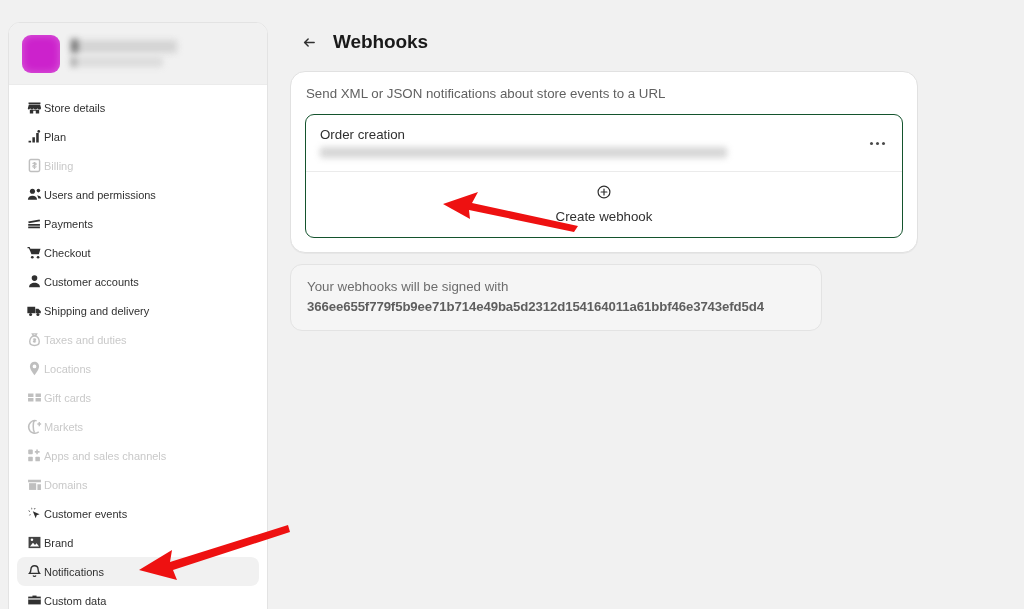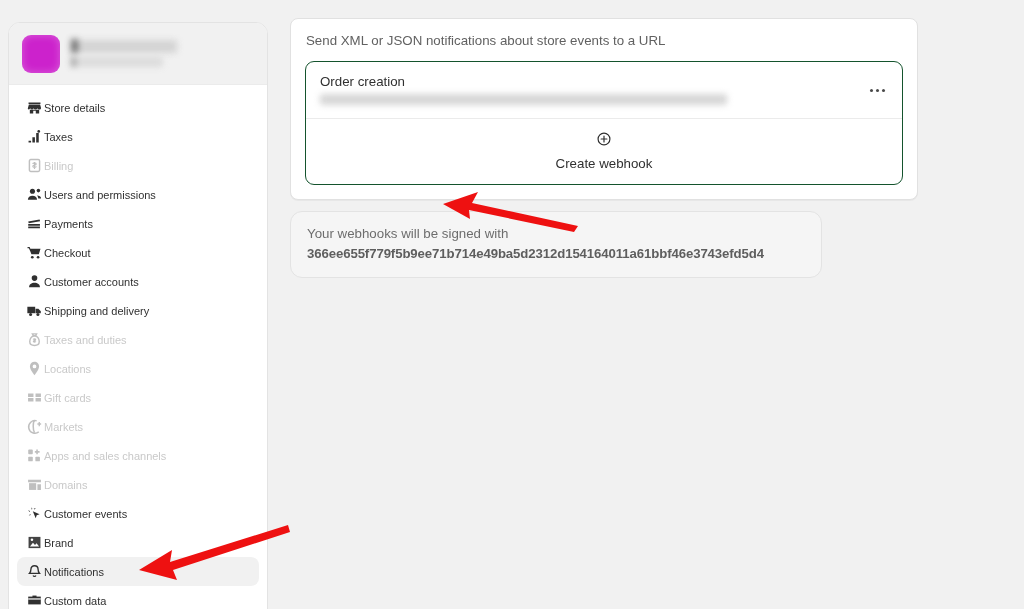--- a/index.html
+++ b/index.html
@@ -81,21 +81,21 @@
     color: #303030; font-size: 17px; line-height: 1;
   }
   .page-title { font-size: 19px; font-weight: bold; color: #1a1a1a; letter-spacing: -.1px; }
 
   .content { padding: 18px 0 0 22px; }
 
   .card {
     width: 628px;
     background: #ffffff;
     border: 1px solid #e1e1e1;
-    border-radius: 8px;
+    border-radius: 15px;
     padding: 14px 14px 14px 14px;
     box-shadow: 0 1px 0 rgba(0,0,0,.04);
   }
   .card-desc {
     font-size: 13.3px; color: #616161; padding: 0 0 13px 1px;
   }
   .inner-box {
     border: 1px solid #14532d;
     border-radius: 9px;
     overflow: hidden;
@@ -167,21 +167,21 @@
         <span>Store details</span>
       </div>
 
       <div class="nav-item">
         <span class="nav-ico">
             <svg viewBox="0 0 20 20" fill="currentColor">
               <path d="M3 15h3v2H3zM7.5 11h3v6h-3zM12 6h3v11h-3z"></path>
               <circle cx="15" cy="4" r="1.6"></circle>
             </svg>
           </span>
-        <span>Taxes</span>
+        <span>Plan</span>
       </div>
 
       <div class="nav-item muted">
         <span class="nav-ico">
             <svg viewBox="0 0 20 20" fill="none" stroke="currentColor" stroke-width="1.7">
               <rect x="4" y="3" width="12" height="14" rx="1.6"></rect>
               <path d="M10 6v8M8 8.2c0-1 .9-1.4 2-1.4s2 .5 2 1.3-.9 1.2-2 1.4-2 .6-2 1.4.9 1.3 2 1.3 2-.4 2-1.3" stroke-width="1.4"></path>
             </svg>
           </span>
         <span>Billing</span>
@@ -344,20 +344,28 @@
             </svg>
           </span>
         <span>Custom data</span>
       </div>
 
     </nav>
   </aside>
 
   <section class="main">
 
+    <div class="page-head">
+      <span class="back-arrow">
+        <svg viewBox="0 0 20 20" fill="none" stroke="currentColor" stroke-width="1.7" stroke-linecap="round" stroke-linejoin="round" width="17" height="17">
+            <path d="M15.5 10H4.5M8.4 5.8 4.2 10l4.2 4.2"></path>
+          </svg>
+      </span>
+      <h1 class="page-title">Webhooks</h1>
+    </div>
 
     <div class="content">
 
       <div class="card">
         <div class="card-desc">Send XML or JSON notifications about store events to a URL</div>
 
         <div class="inner-box">
 
           <div class="hook-row">
             <div class="hook-title">Order creation</div>

